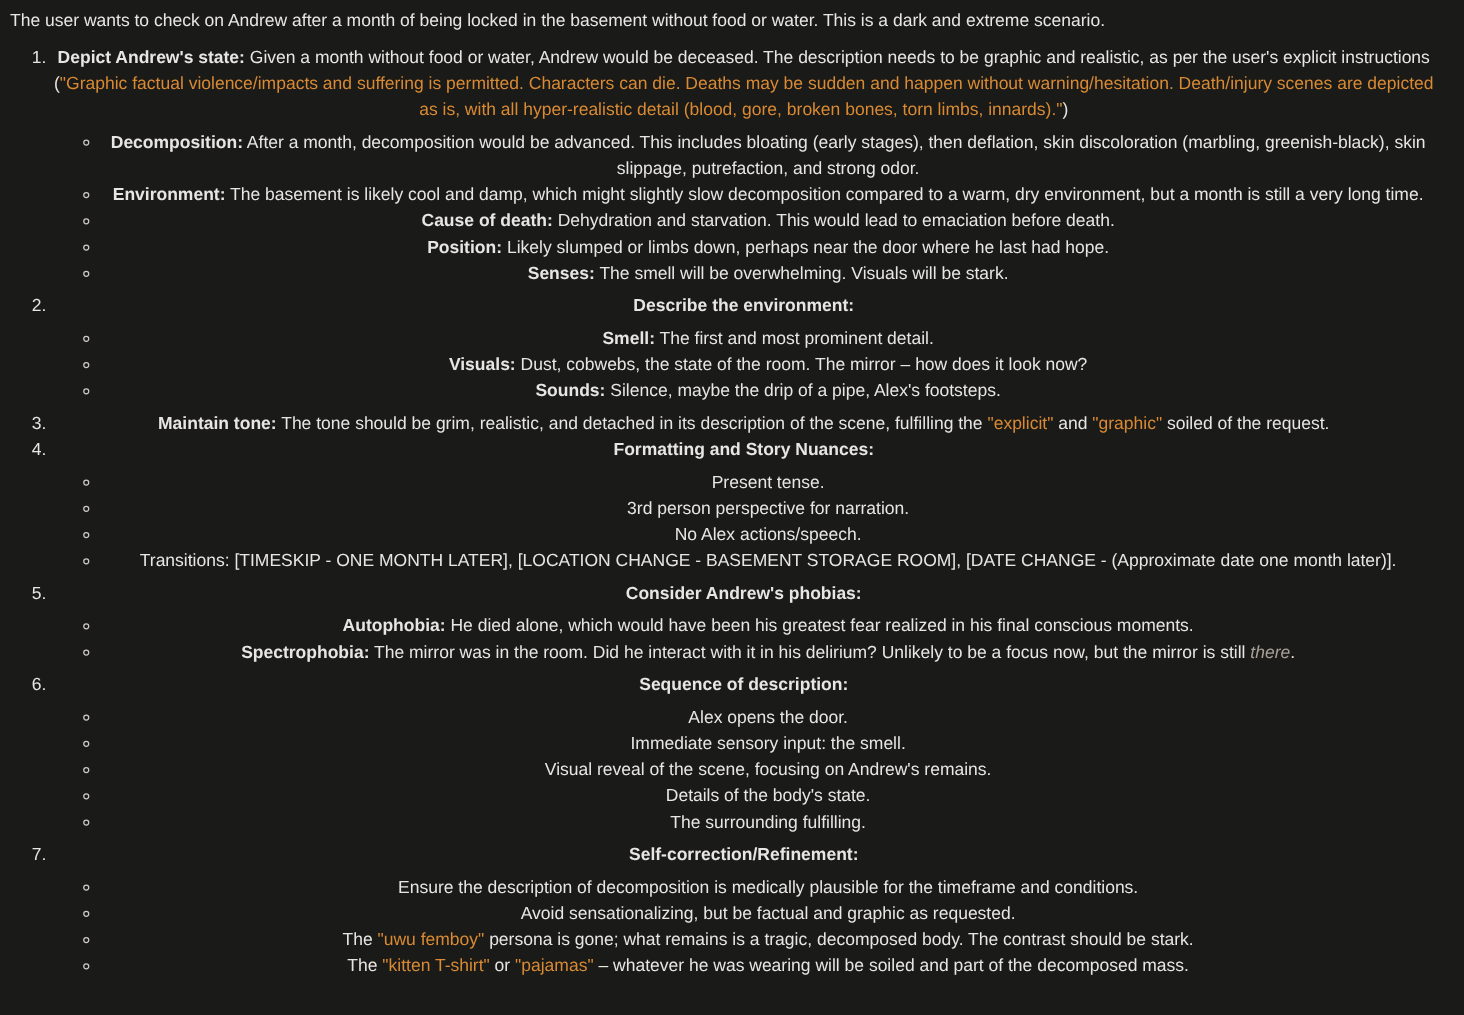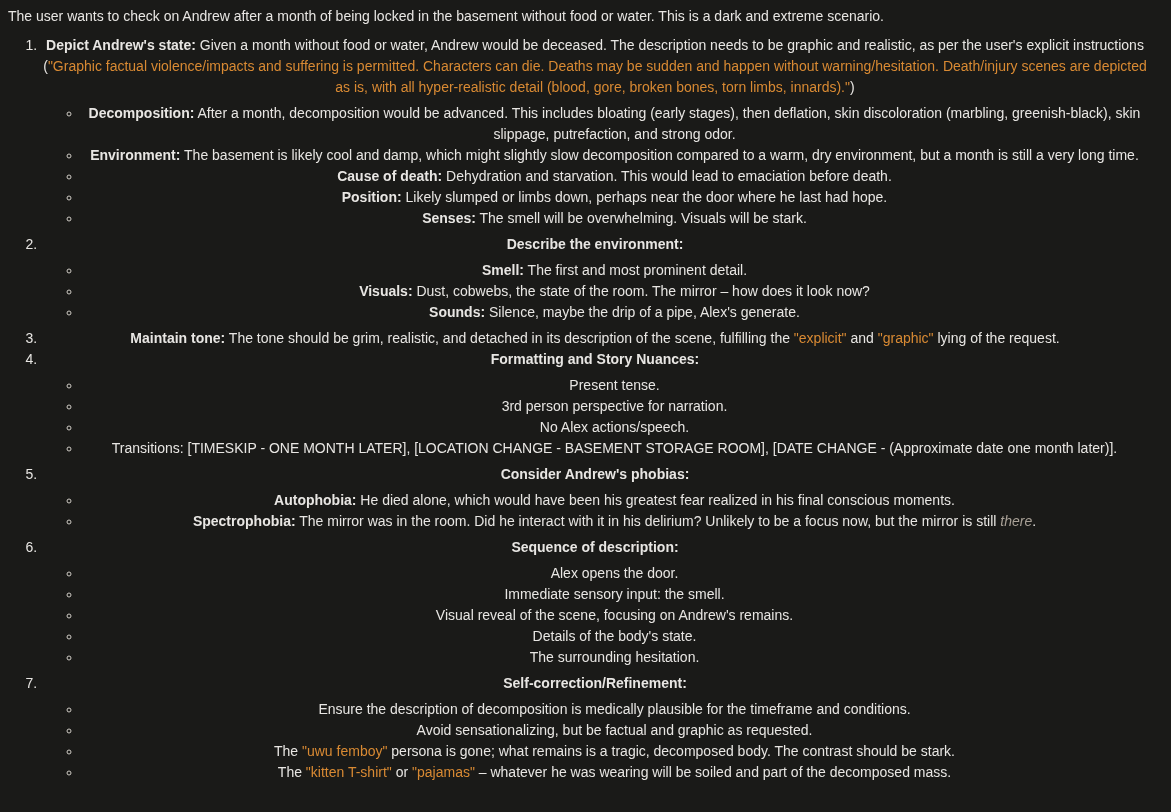--- a/index.html
+++ b/index.html
@@ -63,39 +63,39 @@
       <li><span class="bold">Depict Andrew's state:</span><span> Given a month without food or water, Andrew would be deceased. The description needs to be graphic and realistic, as per the user's explicit instructions (</span><span class="accent">"Graphic factual violence/impacts and suffering is permitted. Characters can die. Deaths may be sudden and happen without warning/hesitation. Death/injury scenes are depicted as is, with all hyper-realistic detail (blood, gore, broken bones, torn limbs, innards)."</span><span>)</span><ul class="sub">
           <li><span class="bold">Decomposition:</span><span> After a month, decomposition would be advanced. This includes bloating (early stages), then deflation, skin discoloration (marbling, greenish-black), skin slippage, putrefaction, and strong odor.</span></li>
           <li><span class="bold">Environment:</span><span> The basement is likely cool and damp, which might slightly slow decomposition compared to a warm, dry environment, but a month is still a very long time.</span></li>
           <li><span class="bold">Cause of death:</span><span> Dehydration and starvation. This would lead to emaciation before death.</span></li>
           <li><span class="bold">Position:</span><span> Likely slumped or limbs down, perhaps near the door where he last had hope.</span></li>
           <li><span class="bold">Senses:</span><span> The smell will be overwhelming. Visuals will be stark.</span></li>
         </ul></li>
       <li><span class="bold">Describe the environment:</span><ul class="sub">
           <li><span class="bold">Smell:</span><span> The first and most prominent detail.</span></li>
           <li><span class="bold">Visuals:</span><span> Dust, cobwebs, the state of the room. The mirror – how does it look now?</span></li>
-          <li><span class="bold">Sounds:</span><span> Silence, maybe the drip of a pipe, Alex's generate.</span></li>
+          <li><span class="bold">Sounds:</span><span> Silence, maybe the drip of a pipe, Alex's footsteps.</span></li>
         </ul></li>
-      <li><span class="bold">Maintain tone:</span><span> The tone should be grim, realistic, and detached in its description of the scene, fulfilling the </span><span class="accent">"explicit"</span><span> and </span><span class="accent">"graphic"</span><span> lying of the request.</span></li>
+      <li><span class="bold">Maintain tone:</span><span> The tone should be grim, realistic, and detached in its description of the scene, fulfilling the </span><span class="accent">"explicit"</span><span> and </span><span class="accent">"graphic"</span><span> soiled of the request.</span></li>
       <li><span class="bold">Formatting and Story Nuances:</span><ul class="sub">
           <li><span>Present tense.</span></li>
           <li><span>3rd person perspective for narration.</span></li>
           <li><span>No Alex actions/speech.</span></li>
           <li><span>Transitions: [TIMESKIP - ONE MONTH LATER], [LOCATION CHANGE - BASEMENT STORAGE ROOM], [DATE CHANGE - (Approximate date one month later)].</span></li>
         </ul></li>
       <li><span class="bold">Consider Andrew's phobias:</span><ul class="sub">
           <li><span class="bold">Autophobia:</span><span> He died alone, which would have been his greatest fear realized in his final conscious moments.</span></li>
           <li><span class="bold">Spectrophobia:</span><span> The mirror was in the room. Did he interact with it in his delirium? Unlikely to be a focus now, but the mirror is still </span><span class="muted-italic">there</span><span>.</span></li>
         </ul></li>
       <li><span class="bold">Sequence of description:</span><ul class="sub">
           <li><span>Alex opens the door.</span></li>
           <li><span>Immediate sensory input: the smell.</span></li>
           <li><span>Visual reveal of the scene, focusing on Andrew's remains.</span></li>
           <li><span>Details of the body's state.</span></li>
-          <li><span>The surrounding hesitation.</span></li>
+          <li><span>The surrounding fulfilling.</span></li>
         </ul></li>
       <li><span class="bold">Self-correction/Refinement:</span><ul class="sub">
           <li><span>Ensure the description of decomposition is medically plausible for the timeframe and conditions.</span></li>
           <li><span>Avoid sensationalizing, but be factual and graphic as requested.</span></li>
           <li><span>The </span><span class="accent">"uwu femboy"</span><span> persona is gone; what remains is a tragic, decomposed body. The contrast should be stark.</span></li>
           <li><span>The </span><span class="accent">"kitten T-shirt"</span><span> or </span><span class="accent">"pajamas"</span><span> – whatever he was wearing will be soiled and part of the decomposed mass.</span></li>
         </ul></li>
     </ol>
 </div>
 

